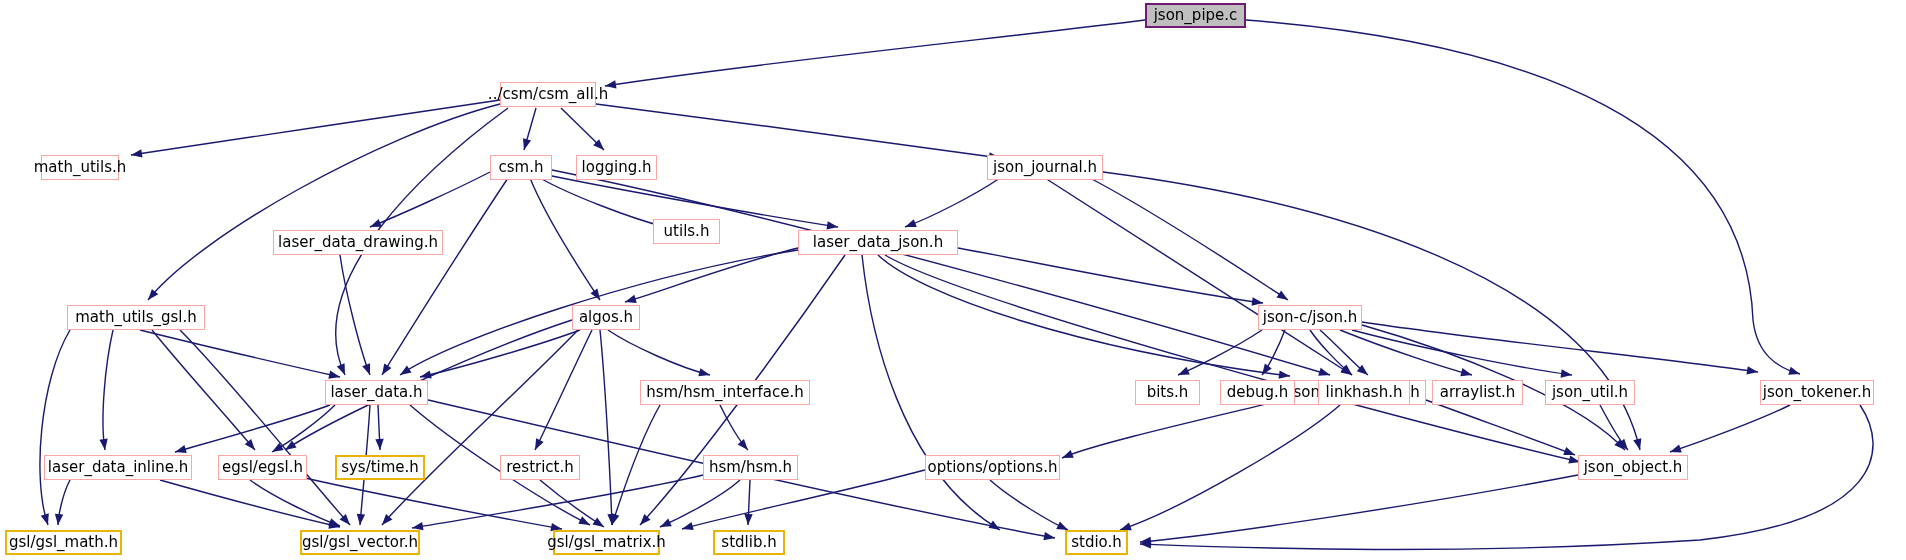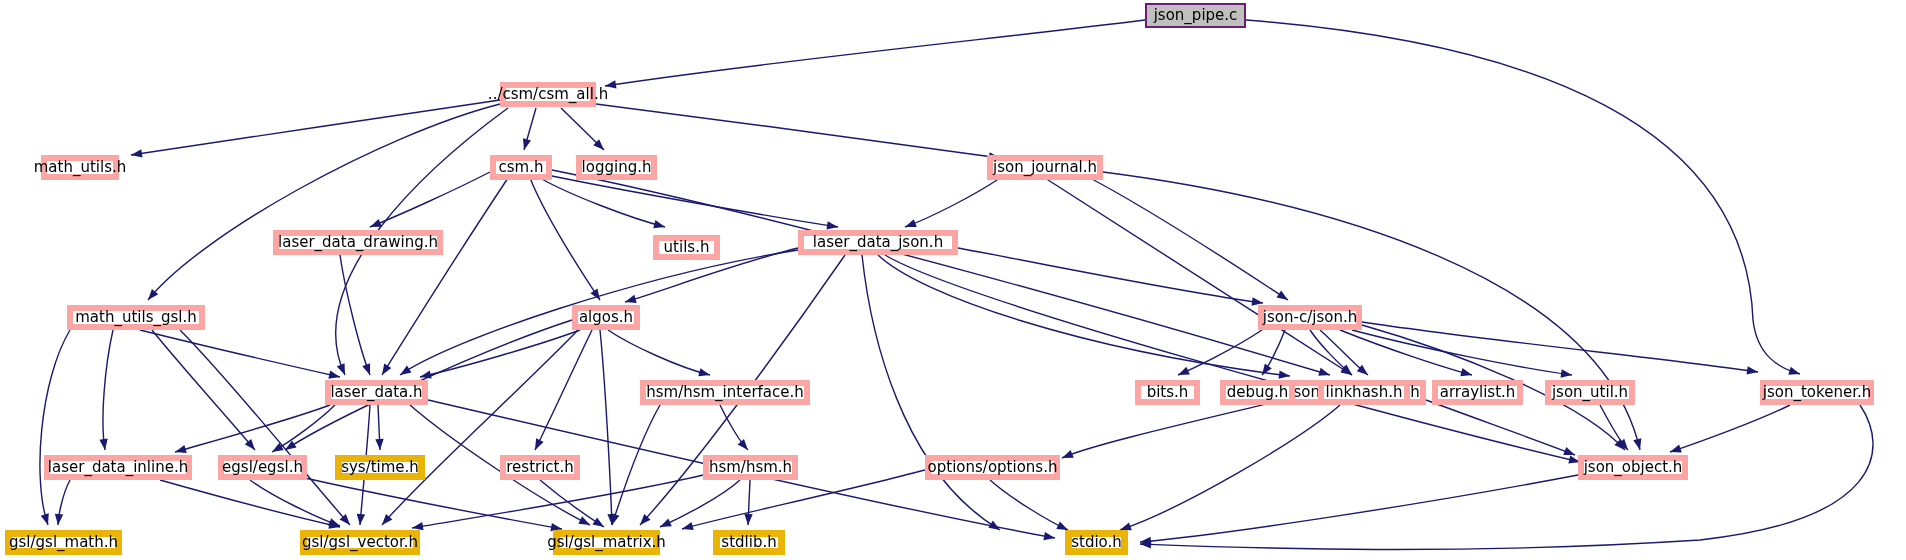--- a/index.html
+++ b/index.html
@@ -25,30 +25,30 @@
     pointer-events: none;
   }
   .node {
     position: absolute;
     box-sizing: border-box;
     display: flex;
     align-items: center;
     justify-content: center;
     height: 25px;
     background: #ffffff;
-    border: 6px solid #fca5a5;
+    border: 1px solid #fca5a5;
     color: #000000;
     font-size: 15px;
     line-height: 15px;
     white-space: nowrap;
     letter-spacing: 0px;
     z-index: 5;
   }
   .node.leaf {
-    border: 7px solid #eab308;
+    border: 2px solid #eab308;
   }
   .node.root {
     background: #bfbfbf;
     border: 2px solid #701a75;
   }
   .node-label {
     display: block;
     padding: 0 7px;
   }
 </style>
@@ -212,21 +212,21 @@
     </div>
     <div class="node" id="node-logging-h" style="left: 576px; top: 155px; width: 81px;">
       <span class="node-label">logging.h</span>
     </div>
     <div class="node" id="node-json-journal-h" style="left: 987px; top: 155px; width: 116px;">
       <span class="node-label">json_journal.h</span>
     </div>
     <div class="node" id="node-laser-data-drawing-h" style="left: 273px; top: 230px; width: 170px;">
       <span class="node-label">laser_data_drawing.h</span>
     </div>
-    <div class="node" id="node-utils-h" style="left: 653px; top: 235px; width: 67px;">
+    <div class="node" id="node-utils-h" style="left: 653px; top: 219px; width: 67px;">
       <span class="node-label">utils.h</span>
     </div>
     <div class="node" id="node-laser-data-json-h" style="left: 798px; top: 230px; width: 160px;">
       <span class="node-label">laser_data_json.h</span>
     </div>
     <div class="node" id="node-math-utils-gsl-h" style="left: 67px; top: 305px; width: 138px;">
       <span class="node-label">math_utils_gsl.h</span>
     </div>
     <div class="node" id="node-algos-h" style="left: 572px; top: 305px; width: 68px;">
       <span class="node-label">algos.h</span>

